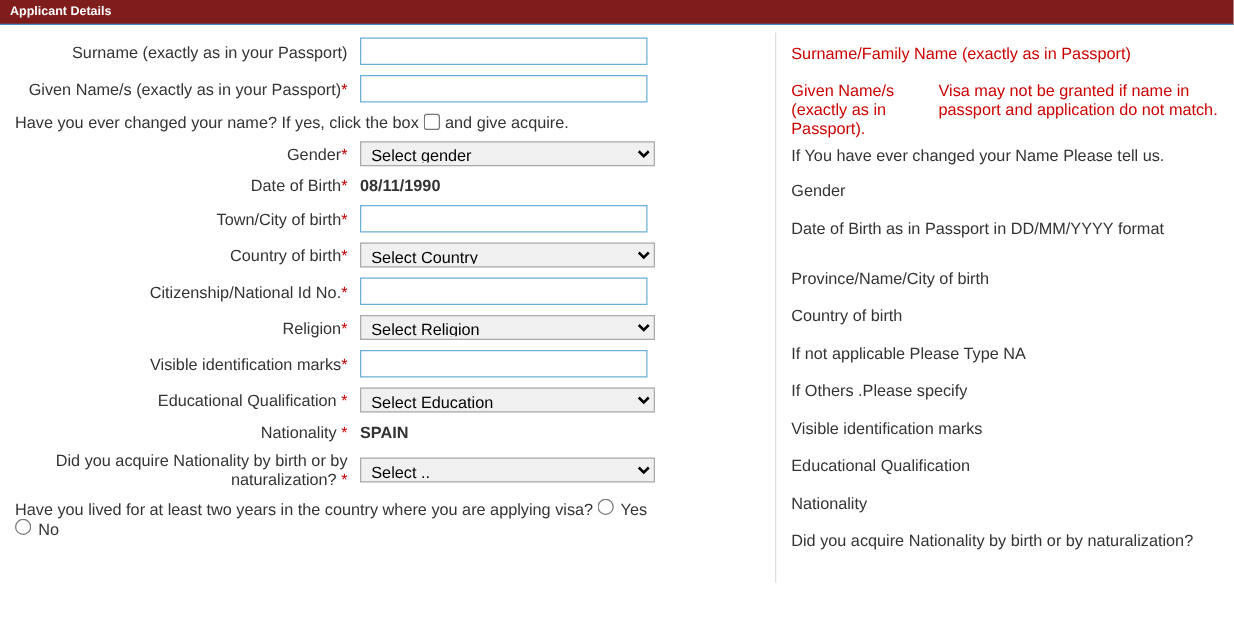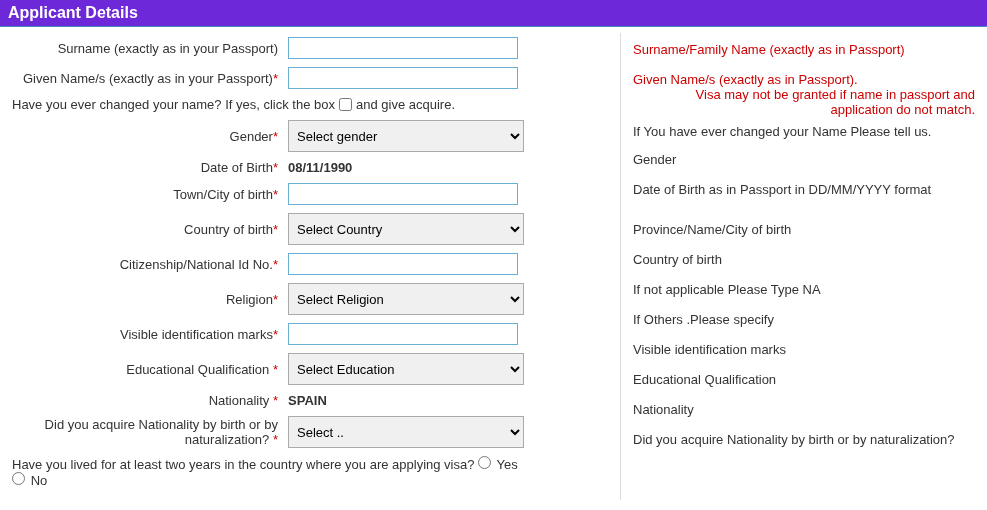--- a/index.html
+++ b/index.html
@@ -8,24 +8,24 @@
       font-size: 13px;
       background: #fff;
       color: #333;
     }
     .container {
       width: 987px;
       min-height: 510px;
       background: #fff;
     }
     .section-header {
-      background: #6d28d9;
+      background: #7f1d1d;
       color: #fff;
       font-weight: bold;
-      font-size: 16px;
+      font-size: 10px;
       padding: 4px 8px;
       border-bottom: 1px solid #4a88c2;
     }
     .form-body {
       display: flex;
       padding: 6px 0;
     }
     .left-panel {
       flex: 0 0 620px;
       padding: 4px 8px;
@@ -56,21 +56,21 @@
     .text-input {
       width: 230px;
       height: 22px;
       border: 1px solid #6ab0d4;
       padding: 2px 4px;
       font-size: 13px;
       outline: none;
     }
     select.dropdown {
       width: 236px;
-      height: 32px;
+      height: 20px;
       border: 1px solid #aaa;
       padding: 2px 4px;
       font-size: 13px;
       background: #f0f0f0;
       cursor: pointer;
       appearance: auto;
     }
     .full-row {
       display: flex;
       margin-bottom: 8px;
@@ -287,21 +287,21 @@
 
     </div>
 
     <div class="right-panel">
       <div class="right-hints">
 
         <div class="hint-row red">
           <span>Surname/Family Name (exactly as in Passport)</span>
         </div>
 
-        <div class="hint-row red tall" style="flex-direction:column; align-items:flex-start; min-height:52px;text-align:right;">
+        <div class="hint-row red tall" style="flex-direction:row; align-items:flex-start; min-height:52px;">
           <span>Given Name/s (exactly as in Passport).</span>
           <span>Visa may not be granted if name in passport and application do not match.</span>
         </div>
 
         <div class="hint-row" style="min-height:28px;">
           <span>If You have ever changed your Name Please tell us.</span>
         </div>
 
         <div class="hint-row">
           <span>Gender</span>

